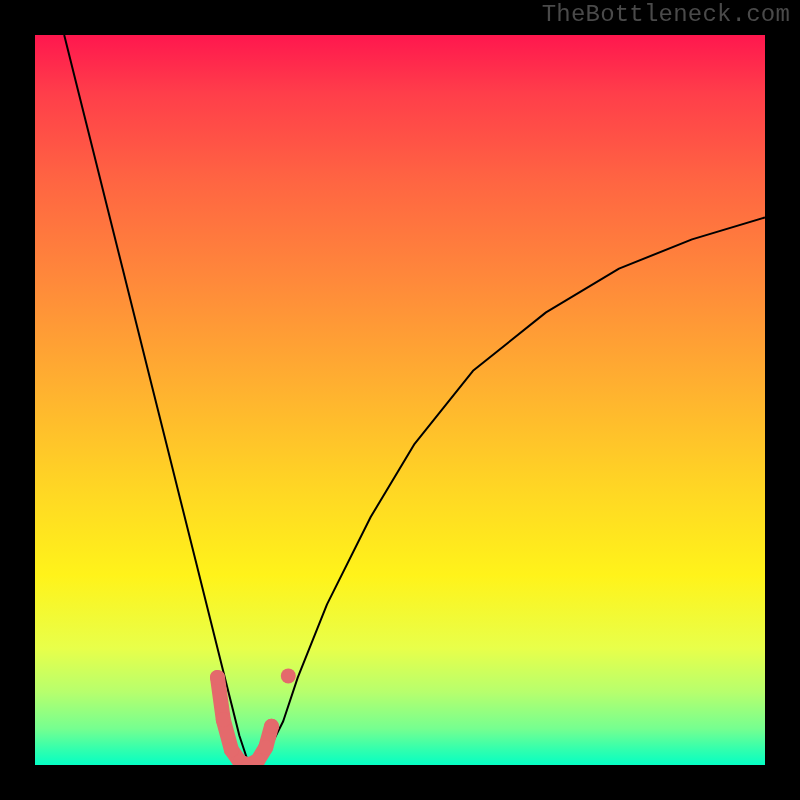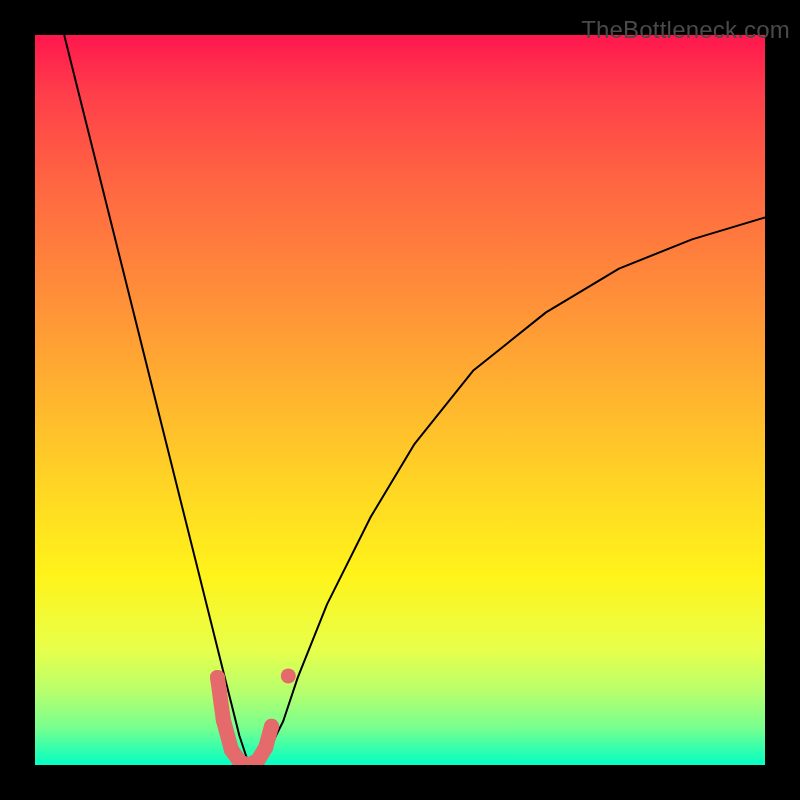--- a/index.html
+++ b/index.html
@@ -5,23 +5,23 @@
   * { margin: 0; padding: 0; box-sizing: border-box; }
   html, body { width: 800px; height: 800px; overflow: hidden; background: #000; }
   .frame {
     position: relative;
     width: 800px;
     height: 800px;
     background: #000;
   }
   .watermark {
     position: absolute;
-    top: 16px;
+    top: 1px;
     right: 10px;
-    font-family: Liberation Sans, sans-serif;
+    font-family: Liberation Mono, monospace;
     font-size: 24px;
     font-weight: 500;
     color: #4a4a4a;
     letter-spacing: 0.2px;
     z-index: 10;
   }
   .plot-area {
     position: absolute;
     left: 35px;
     top: 35px;

